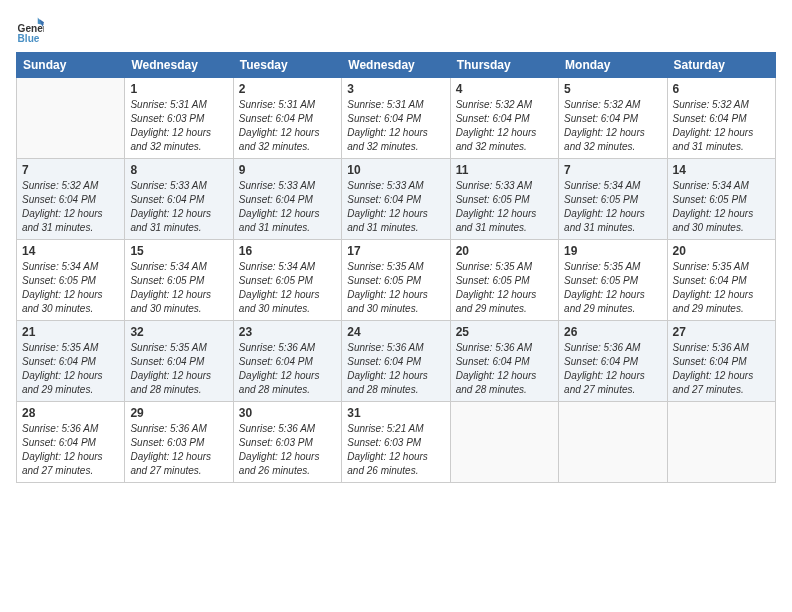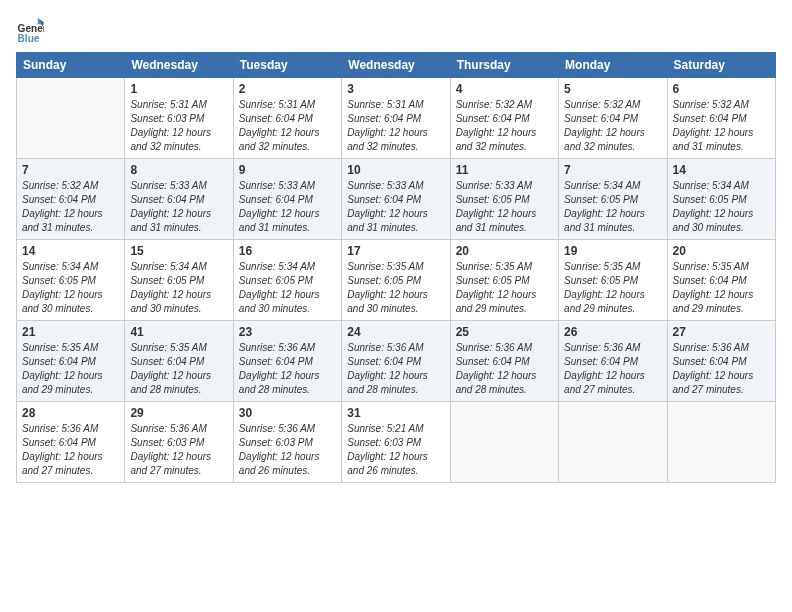--- a/index.html
+++ b/index.html
@@ -202,21 +202,21 @@
           <span class="day-number">20</span>
           <div class="day-info"><span>Sunrise: 5:35 AM</span><br><span>Sunset: 6:04 PM</span><br><span>Daylight: 12 hours and 29 minutes.</span></div>
         </td>
       </tr>
       <tr>
         <td>
           <span class="day-number">21</span>
           <div class="day-info"><span>Sunrise: 5:35 AM</span><br><span>Sunset: 6:04 PM</span><br><span>Daylight: 12 hours and 29 minutes.</span></div>
         </td>
         <td>
-          <span class="day-number">41</span>
+          <span class="day-number">32</span>
           <div class="day-info"><span>Sunrise: 5:35 AM</span><br><span>Sunset: 6:04 PM</span><br><span>Daylight: 12 hours and 28 minutes.</span></div>
         </td>
         <td>
           <span class="day-number">23</span>
           <div class="day-info"><span>Sunrise: 5:36 AM</span><br><span>Sunset: 6:04 PM</span><br><span>Daylight: 12 hours and 28 minutes.</span></div>
         </td>
         <td>
           <span class="day-number">24</span>
           <div class="day-info"><span>Sunrise: 5:36 AM</span><br><span>Sunset: 6:04 PM</span><br><span>Daylight: 12 hours and 28 minutes.</span></div>
         </td>

